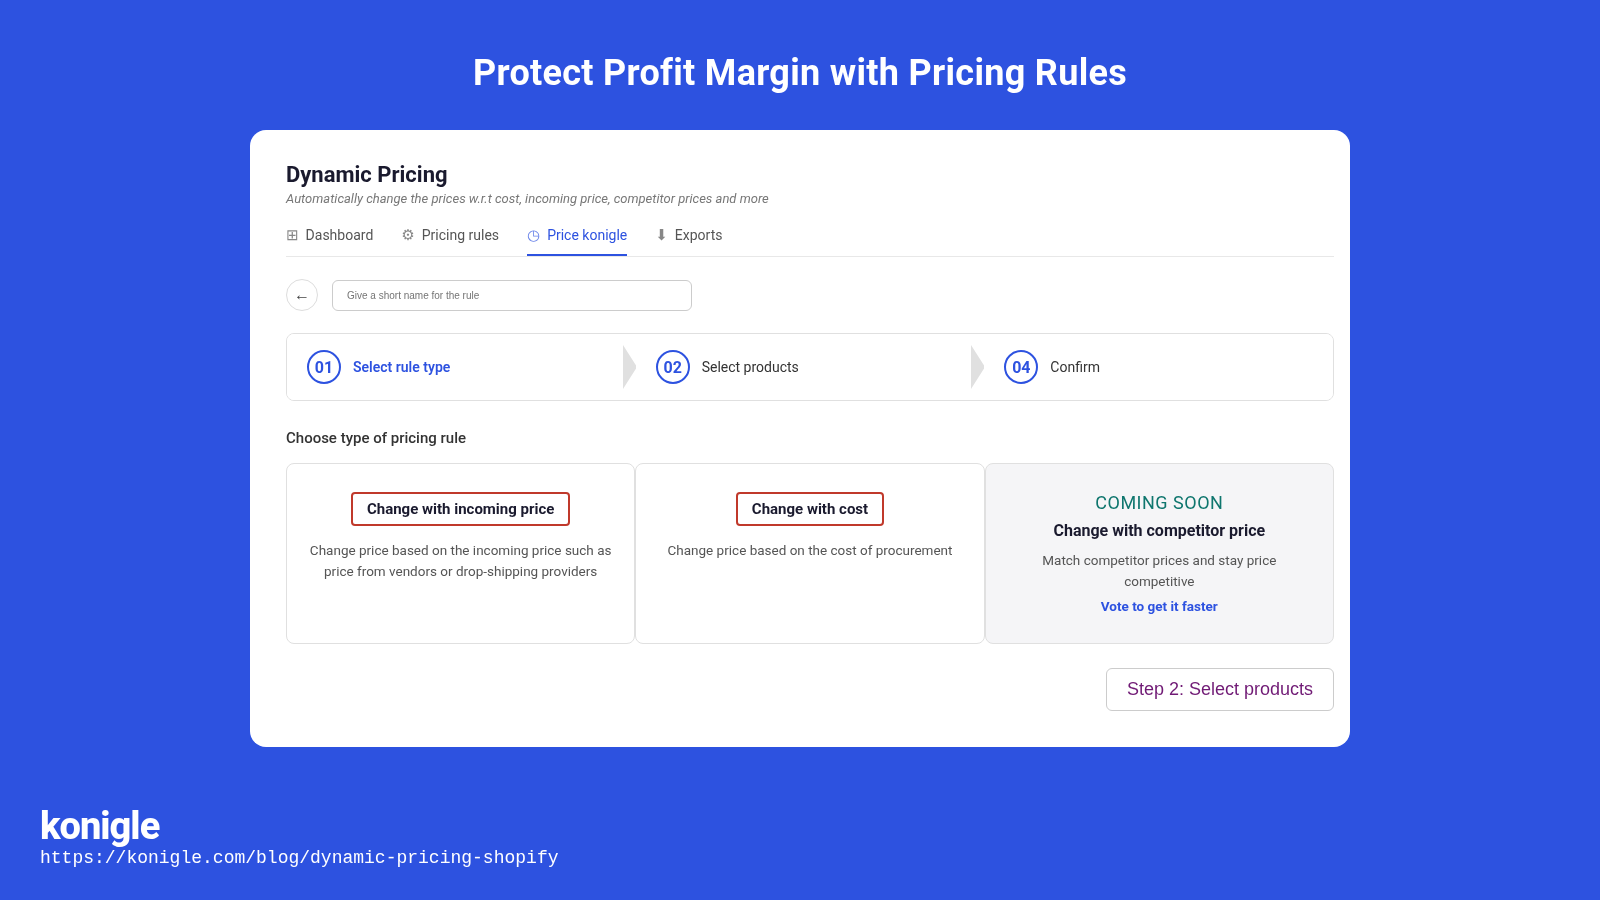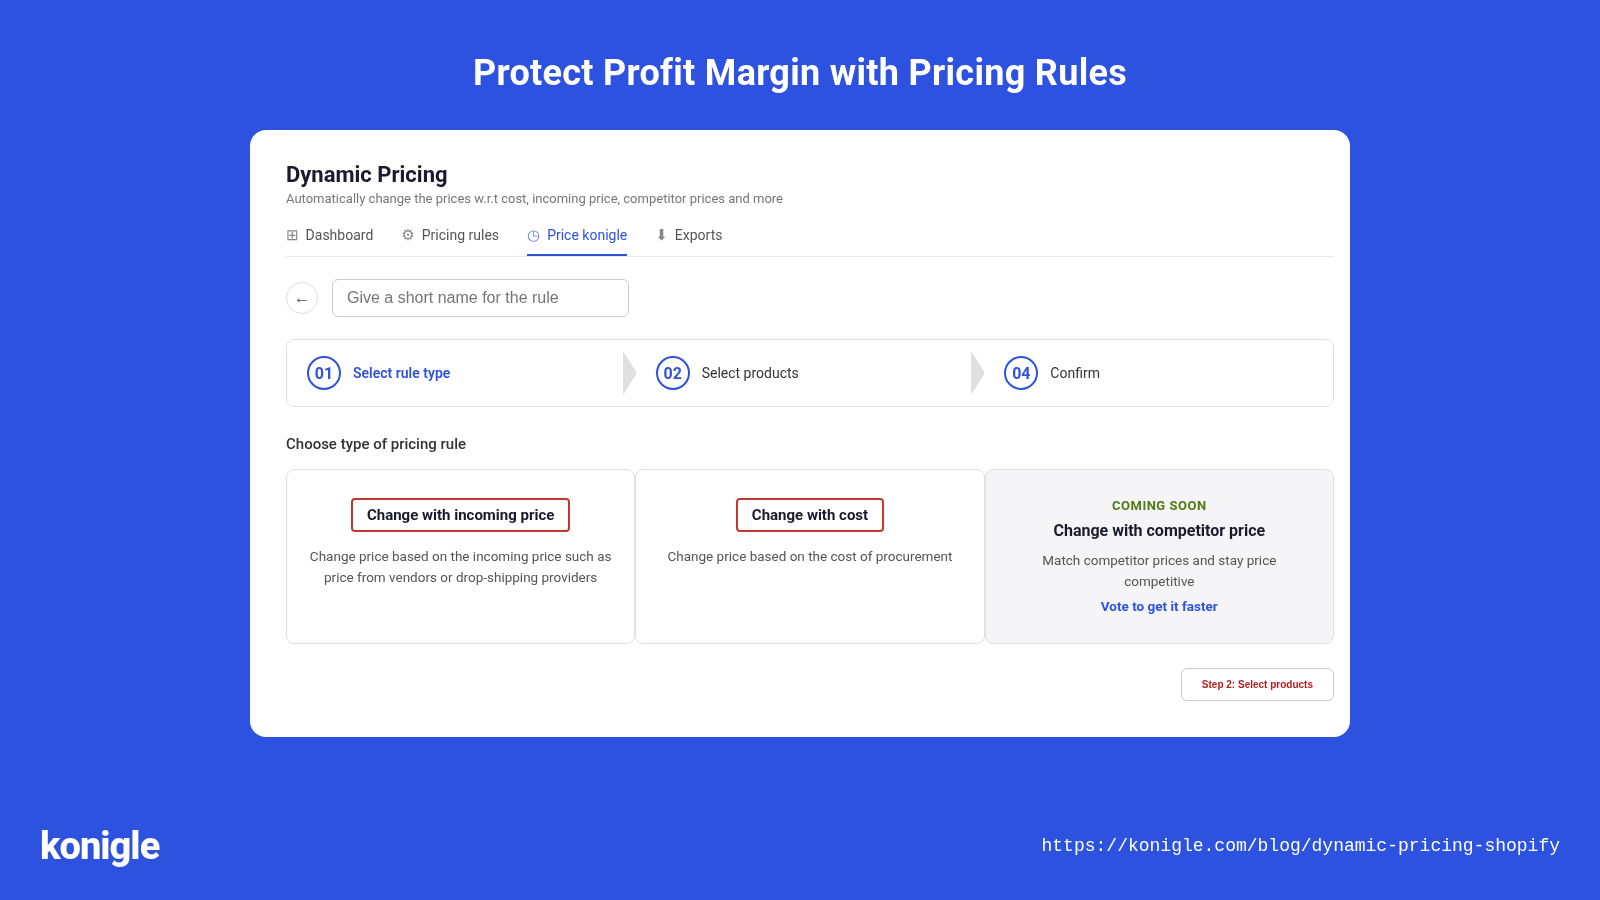--- a/index.html
+++ b/index.html
@@ -39,20 +39,21 @@
     .app-title {
       font-size: 22px;
       font-weight: 700;
       color: #1a1a2e;
       margin-bottom: 4px;
     }
     .app-subtitle {
       font-size: 13px;
       color: #777;
       margin-bottom: 20px;
+      font-style: italic;
     }
 
     
     .nav-tabs {
       display: flex;
       gap: 28px;
       border-bottom: 1px solid #e8e8e8;
       padding-bottom: 0;
       margin-bottom: 22px;
     }
@@ -89,25 +90,25 @@
       border: 1px solid #ddd;
       background: white;
       display: flex;
       align-items: center;
       justify-content: center;
       cursor: pointer;
       font-size: 16px;
       color: #444;
     }
     .rule-name-input {
-      width: 297px;
+      width: 360px;
       padding: 9px 14px;
       border: 1px solid #ccc;
       border-radius: 6px;
-      font-size: 16px;
+      font-size: 10px;
       color: #aaa;
       outline: none;
     }
 
     
     .steps-bar {
       display: flex;
       align-items: stretch;
       border: 1px solid #e0e0e0;
       border-radius: 8px;
@@ -206,23 +207,23 @@
       font-weight: 700;
       color: #1a1a2e;
       margin-bottom: 14px;
     }
     .card-desc {
       font-size: 13.5px;
       color: #555;
       line-height: 1.55;
     }
     .coming-soon-badge {
-      font-size: 13px;
-      font-weight: 700;
-      color: #4d7c0f;
+      font-size: 18px;
+      font-weight: 400;
+      color: #0f766e;
       letter-spacing: 0.5px;
       margin-bottom: 8px;
     }
     .card-title-plain {
       font-size: 16px;
       font-weight: 700;
       color: #1a1a2e;
       margin-bottom: 10px;
     }
     .vote-link {
@@ -238,36 +239,37 @@
     
     .step2-row {
       display: flex;
       justify-content: flex-end;
     }
     .step2-btn {
       background: white;
       border: 1px solid #ccc;
       border-radius: 6px;
       padding: 10px 20px;
-      font-size: 10px;
-      color: #b91c1c;
-      cursor: pointer;
-      font-weight: 700;
+      font-size: 18px;
+      color: #701a75;
+      cursor: pointer;
+      font-weight: 400;
     }
 
     
     .footer {
       position: absolute;
       bottom: 32px;
       left: 0;
       right: 0;
       display: flex;
       justify-content: space-between;
-      align-items: center;
+      align-items: flex-start;
       padding: 0 40px;
+      flex-direction: column;
     }
     .konigle-logo {
       color: #ffffff;
       font-size: 38px;
       font-weight: 800;
       letter-spacing: -1px;
     }
     .footer-url {
       color: #ffffff;
       font-size: 18px;

